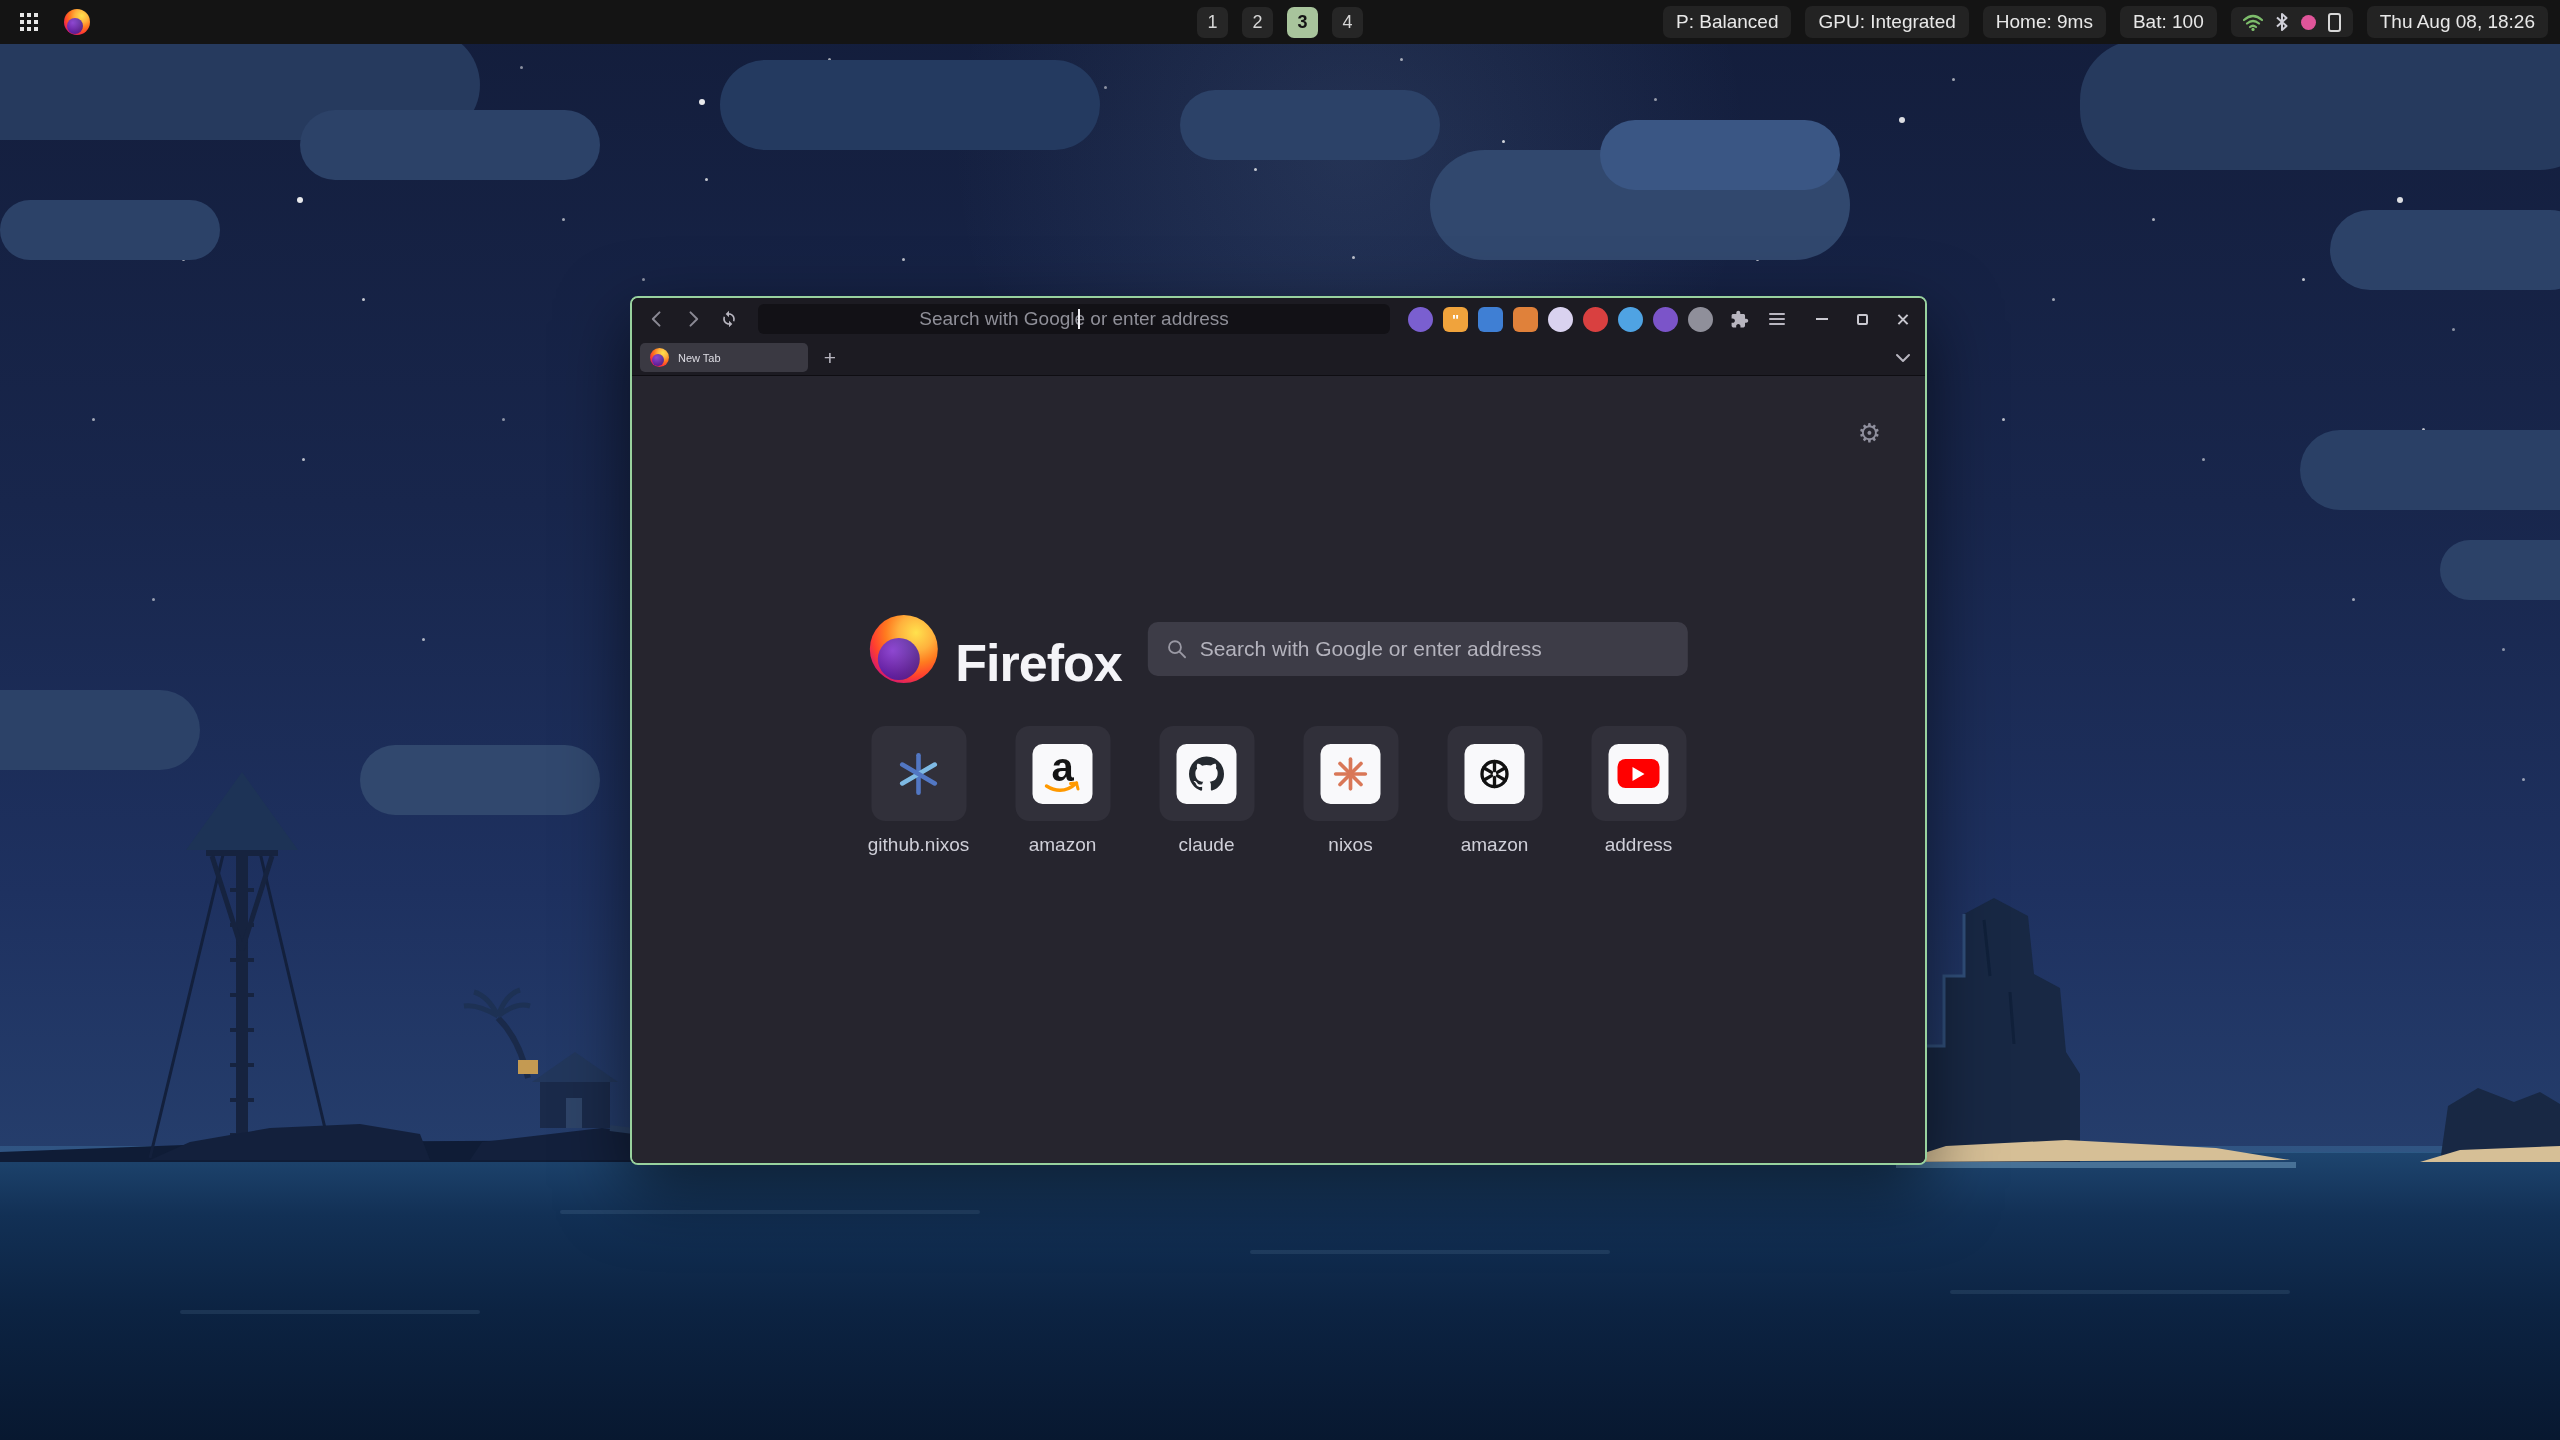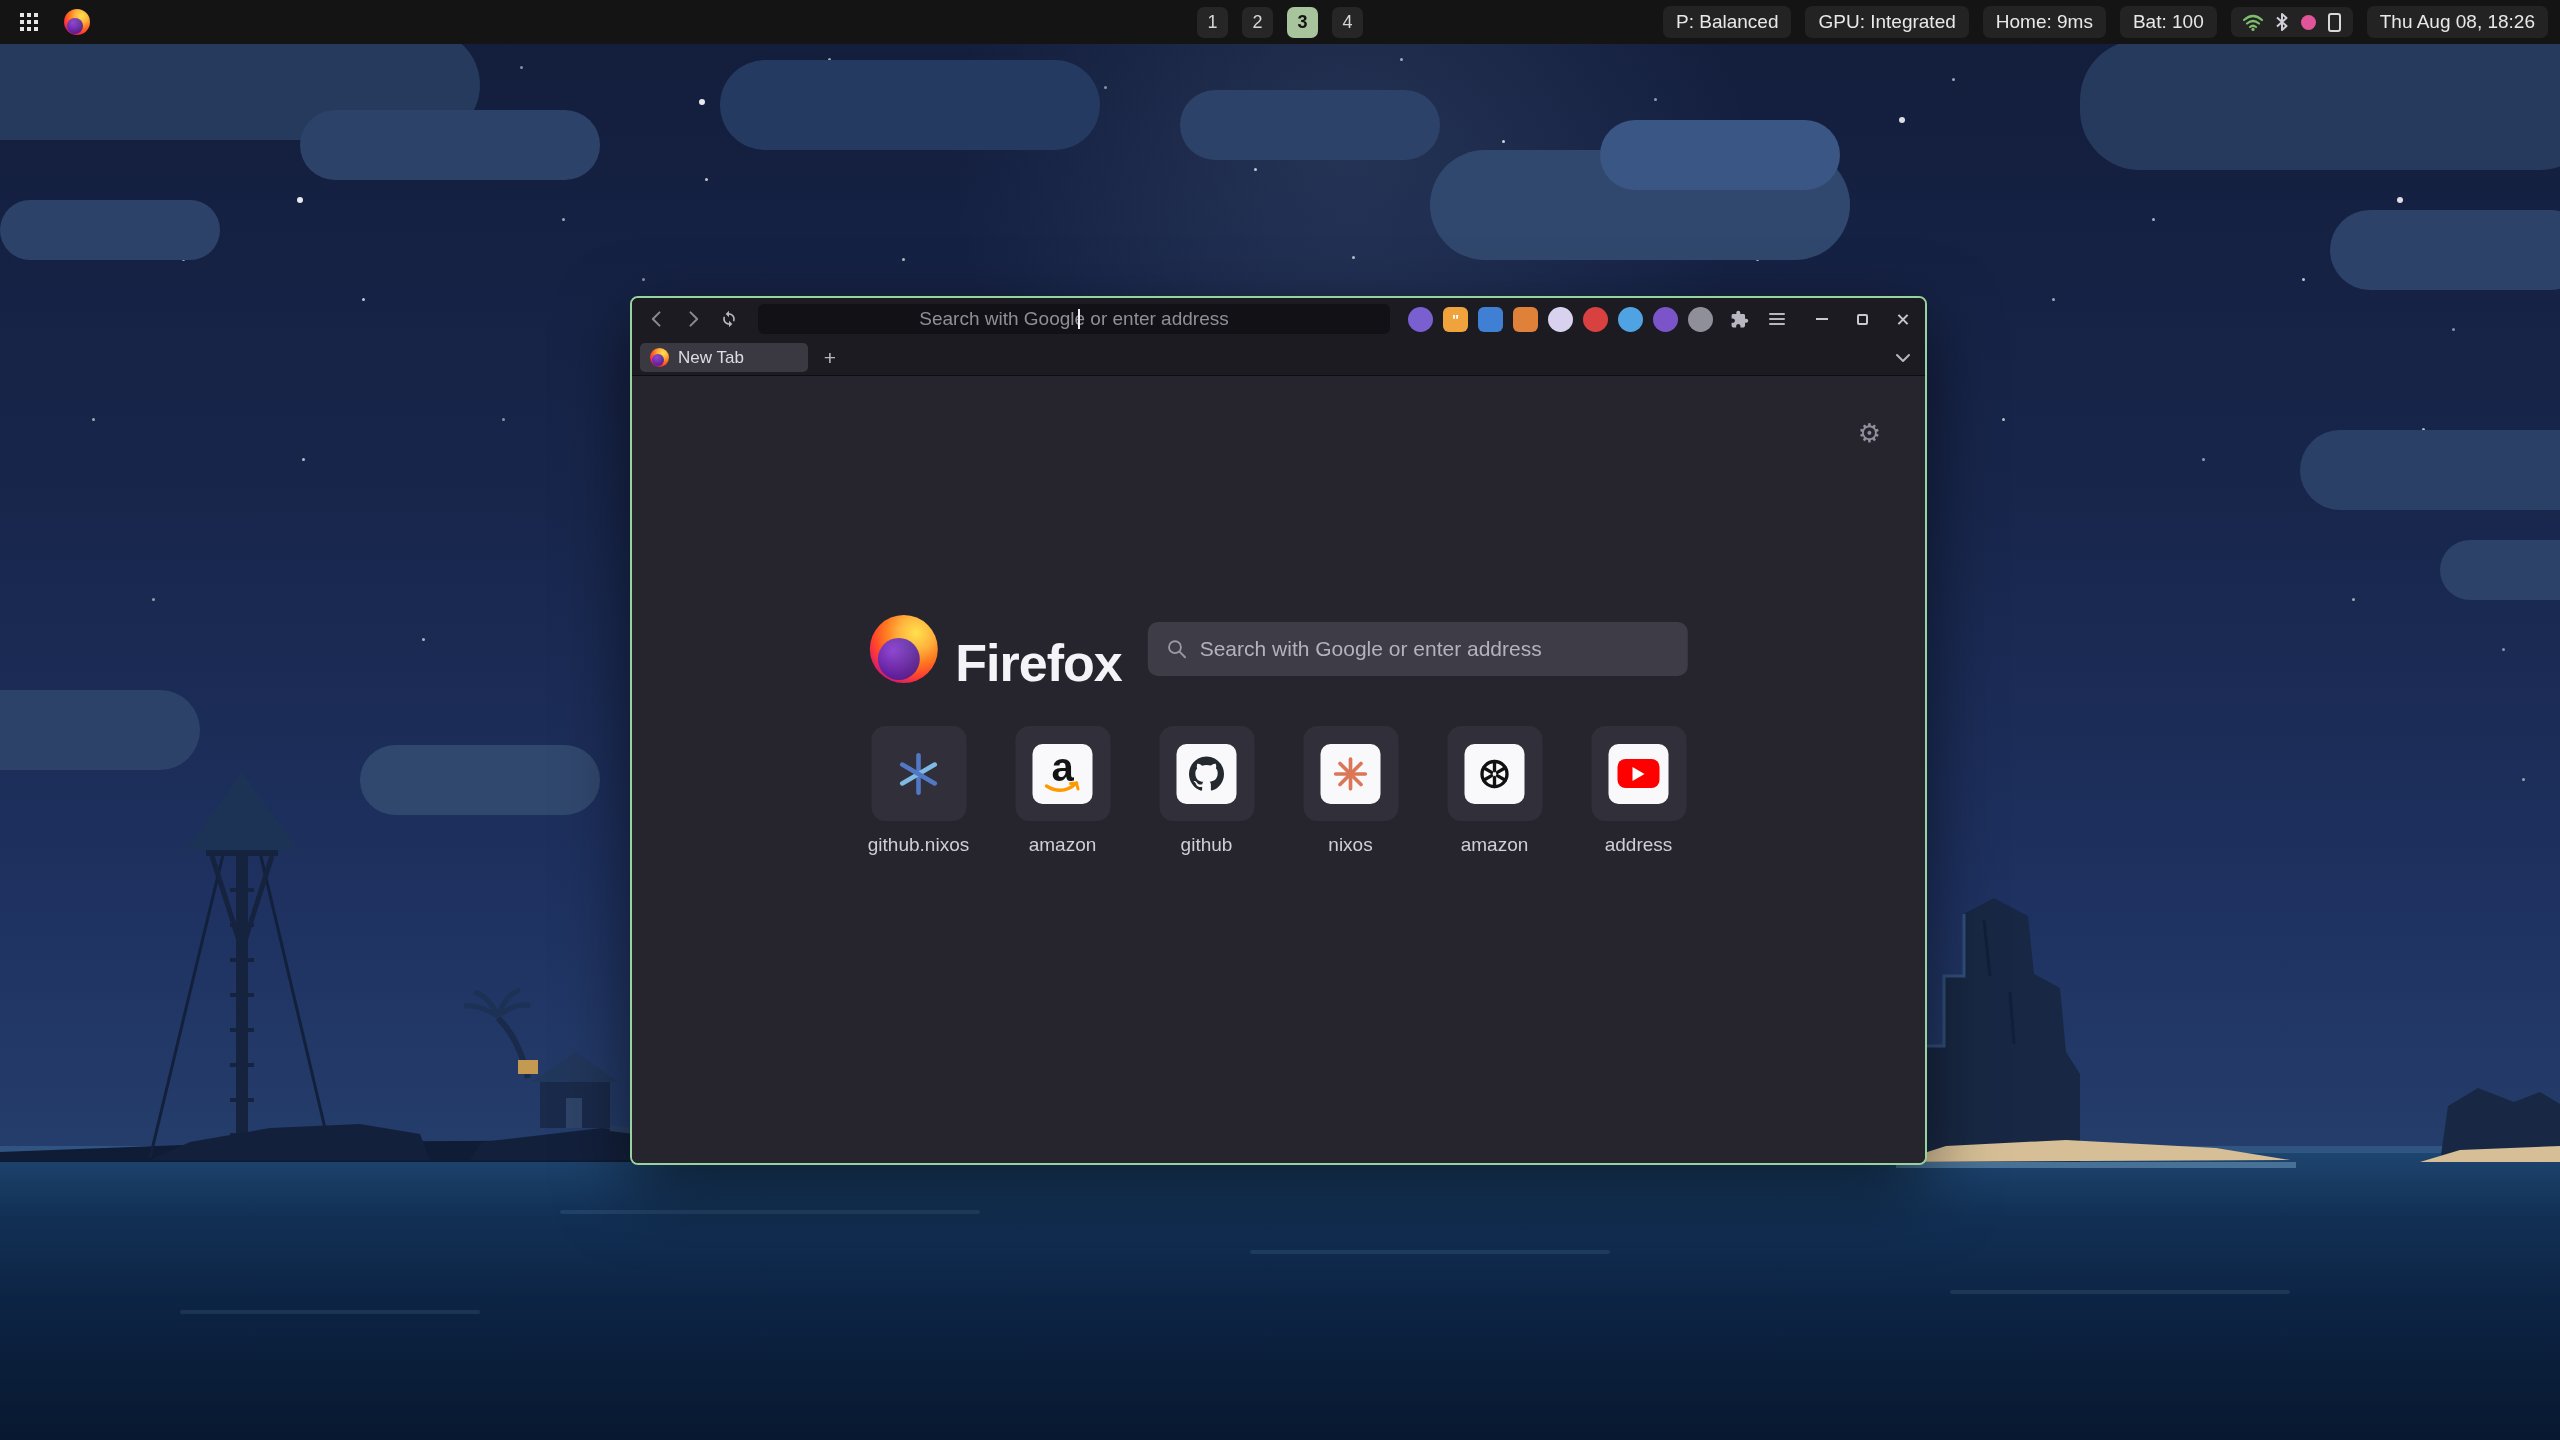--- a/index.html
+++ b/index.html
@@ -102,21 +102,21 @@
   .wc-max { width:11px; height:11px; border:2px solid #c9c8d0; border-radius:2px; }
   .wc-x { position:relative; width:13px; height:13px; }
   .wc-x::before,.wc-x::after { content:""; position:absolute; left:6px; top:0; width:2px; height:13px; background:#c9c8d0; }
   .wc-x::before { transform:rotate(45deg); } .wc-x::after { transform:rotate(-45deg); }
 
   .tabbar { height:36px; background:#1c1b22; display:flex; align-items:center; padding:0 8px; gap:8px;
     border-bottom:1px solid #0e0d12; flex:0 0 auto; }
   .tab { width:168px; height:29px; background:#3a3942; border-radius:5px; display:flex; align-items:center;
     gap:9px; padding:0 10px; }
   .fx-fav { width:19px; height:19px; }
-  .tab-title { color:#dddce3; font-size:17px; }
+  .tab-title { color:#dddce3; font-size:11px; }
   .newtab-btn { width:28px; height:28px; display:flex; align-items:center; justify-content:center;
     color:#b8b6c0; font-size:21px; border-radius:5px; }
   .tab-spacer { flex:1; }
   .tab-chevron { width:28px; height:28px; display:flex; align-items:center; justify-content:center; }
 
   .content { flex:1; position:relative; background:#26252e; }
   .gear-btn { position:absolute; top:44px; right:44px; font-size:26px; color:#8f8f9d; line-height:1; }
 
   .hero { position:absolute; top:228px; left:50%; transform:translateX(-50%);
     display:flex; align-items:center; gap:26px; }
@@ -353,21 +353,21 @@
       </div>
 
       <div class="shortcut">
         <div class="sc-card">
           <div class="sc-box">
             <svg width="42" height="42" viewBox="0 0 24 24">
               <path fill="#24292f" d="M12 2C6.48 2 2 6.48 2 12c0 4.42 2.87 8.17 6.84 9.5.5.09.66-.22.66-.48v-1.7C6.73 19.91 6.14 18 6.14 18c-.45-1.15-1.1-1.46-1.1-1.46-.9-.62.07-.6.07-.6 1 .07 1.53 1.03 1.53 1.03.89 1.52 2.34 1.08 2.91.83.09-.65.35-1.09.63-1.34-2.22-.25-4.55-1.11-4.55-4.94 0-1.09.39-1.98 1.03-2.68-.1-.25-.45-1.27.1-2.64 0 0 .84-.27 2.75 1.02A9.58 9.58 0 0 1 12 6.8c.85 0 1.71.12 2.51.34 1.91-1.29 2.75-1.02 2.75-1.02.55 1.37.2 2.39.1 2.64.64.7 1.03 1.59 1.03 2.68 0 3.84-2.34 4.68-4.57 4.93.36.31.68.92.68 1.85V21c0 .27.16.58.67.48A10 10 0 0 0 22 12c0-5.52-4.48-10-10-10z"></path>
             </svg>
           </div>
         </div>
-        <div class="sc-label">github</div>
+        <div class="sc-label">claude</div>
       </div>
 
       <div class="shortcut">
         <div class="sc-card">
           <div class="sc-box">
             <svg width="40" height="40" viewBox="0 0 24 24">
               <g fill="#d97757">
                 <rect x="10.9" y="2" width="2.2" height="20" rx="1.1"></rect>
                 <rect x="10.9" y="2" width="2.2" height="20" rx="1.1" transform="rotate(45 12 12)"></rect>
                 <rect x="10.9" y="2" width="2.2" height="20" rx="1.1" transform="rotate(90 12 12)"></rect>

